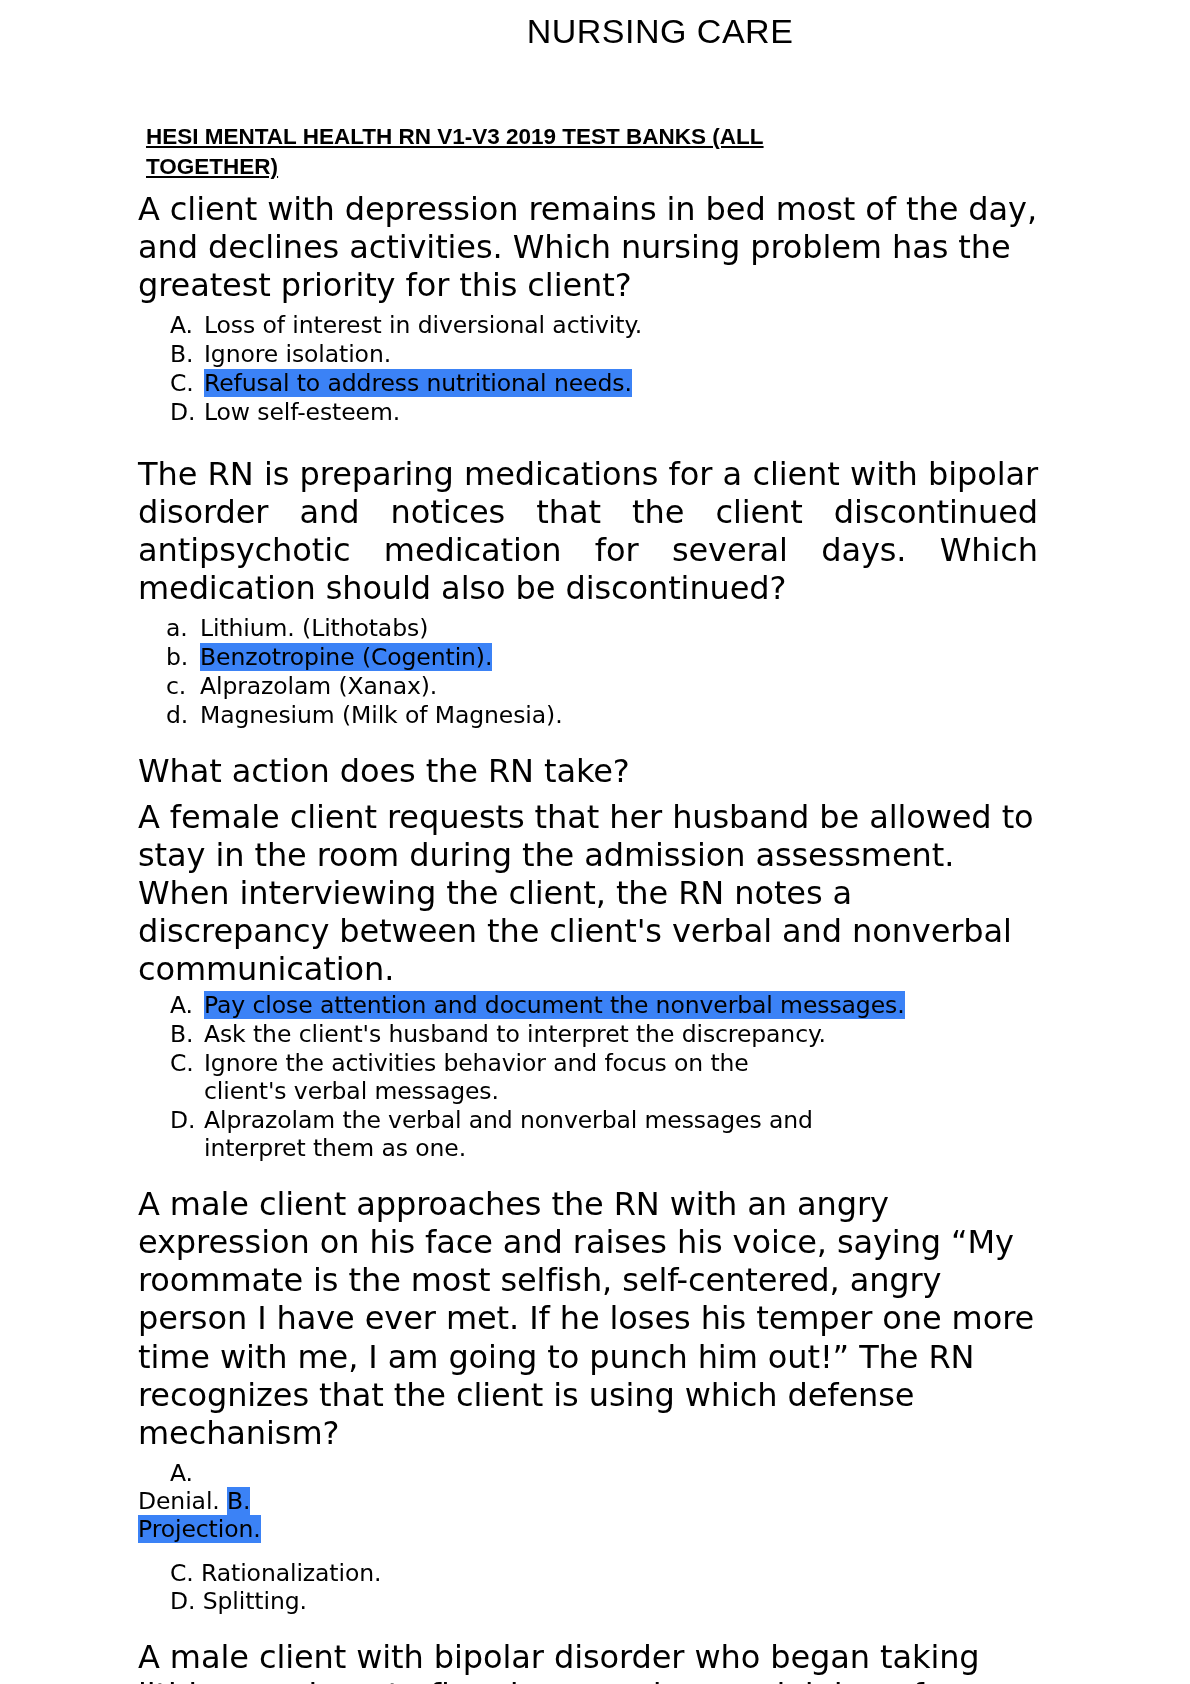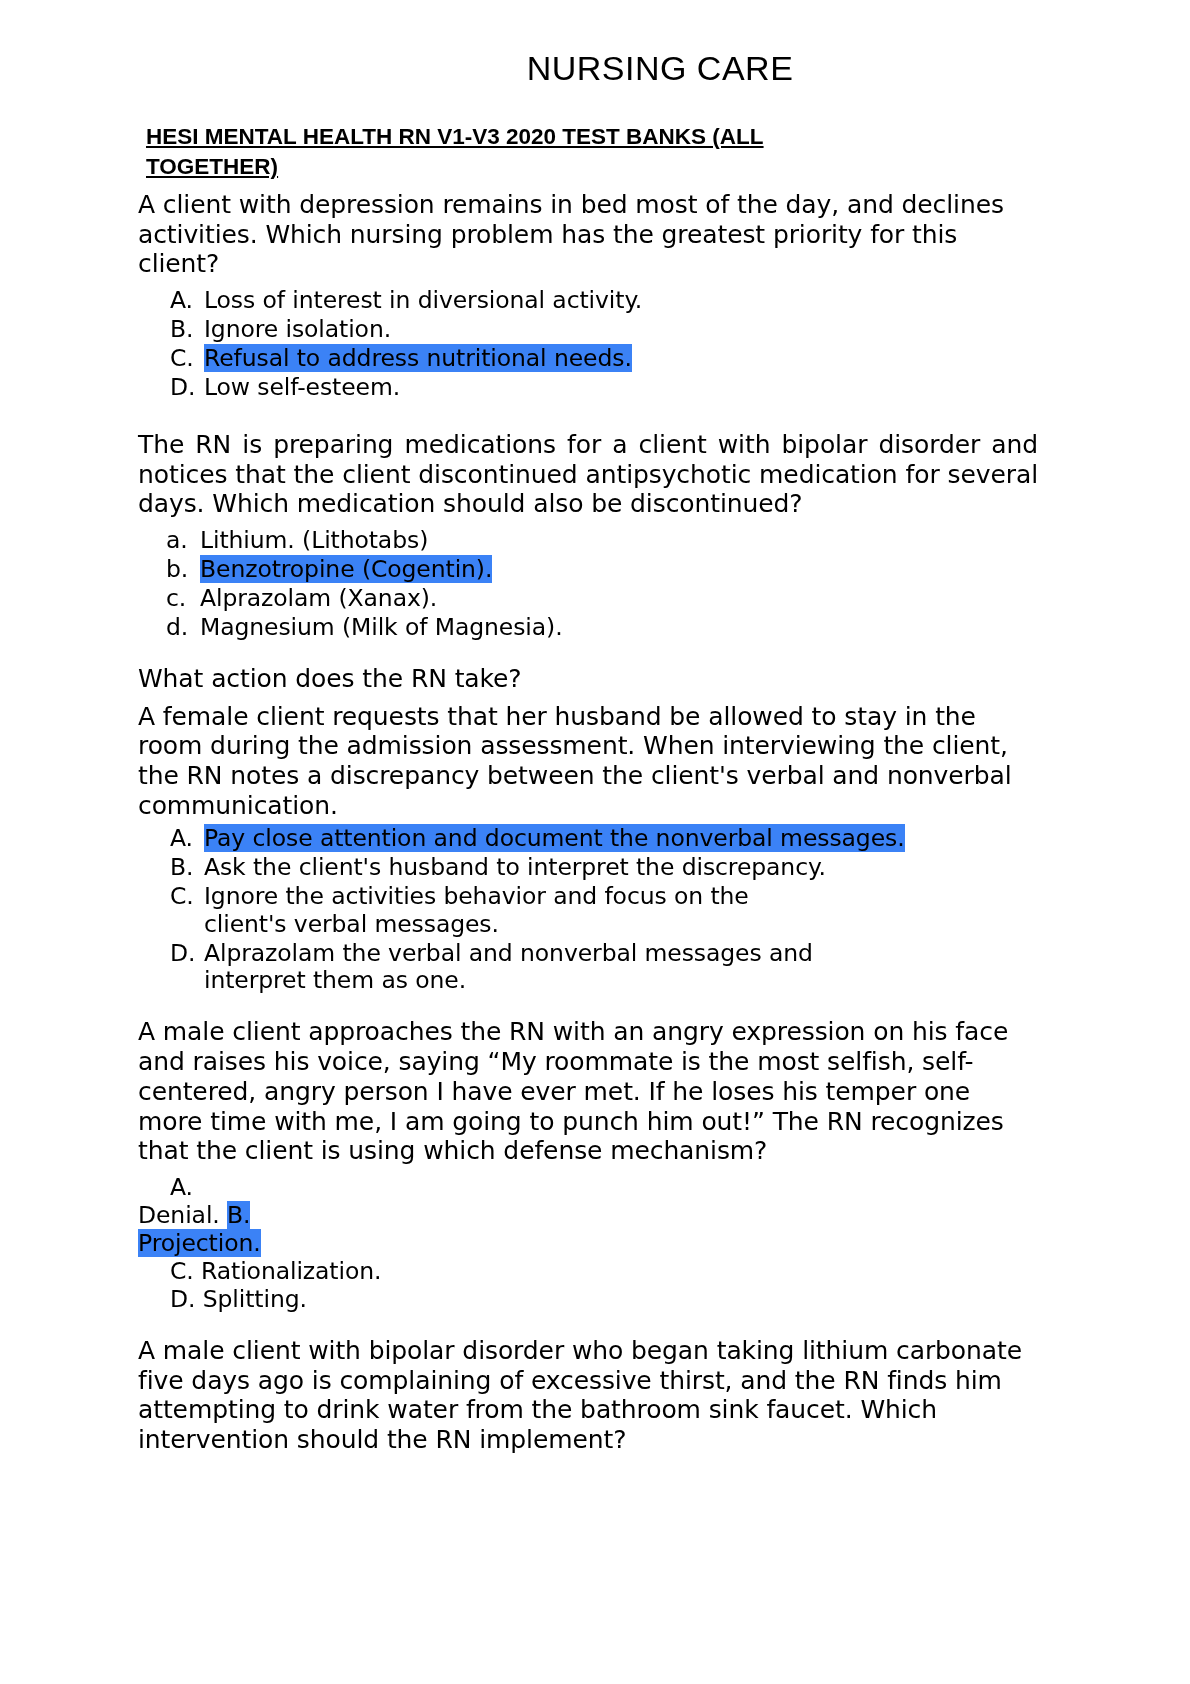--- a/index.html
+++ b/index.html
@@ -20,40 +20,39 @@
     position: absolute;
     top: 12px;
     left: 0;
     width: 1190px;
     text-align: center;
     font-size: 34px;
     letter-spacing: 0.5px;
     padding-left: 130px;
     box-sizing: border-box;
     font-family: "Liberation Sans", sans-serif;
-    margin-top: 37px;
   }
   .body-area {
     position: absolute;
     top: 122px;
     left: 138px;
     width: 900px;
   }
   .doc-title {
     font-size: 22.5px;
     font-weight: bold;
     line-height: 1.33;
     margin: 0 0 8px 0;
     padding-left: 8px;
     font-family: "Liberation Sans", sans-serif;
   }
   .doc-title u { text-decoration: underline; }
 
   .question {
-    font-size: 25px;
+    font-size: 32px;
     line-height: 1.19;
     margin: 0 0 8px 0;
     letter-spacing: -0.1px;
   }
   .question.justified {
     text-align: justify;
     text-align-last: left;
     margin-top: 28px;
   }
   .options {
@@ -86,34 +85,34 @@
   .q-block { margin-bottom: 4px; }
   .odd-block {
     font-size: 23.5px;
     line-height: 1.19;
     margin: 0 0 22px 0;
     letter-spacing: -0.1px;
   }
   .odd-block .row-a { padding-left: 32px; }
   .odd-block .row-denial { padding-left: 0px; }
   .odd-block .row-proj { padding-left: 0px; }
-  .odd-block .row-c { padding-left: 32px; }
+  .odd-block .row-c { padding-left: 32px; margin-top: 16px; }
   .odd-block .row-d { padding-left: 32px; }
 </style>
 </head>
 <body>
 
 <div class="page">
 
   <div class="header">NURSING CARE</div>
 
   <div class="body-area">
 
     <div class="doc-title">
-      <u><span>HESI MENTAL HEALTH RN V1-V3 2020 TEST BANKS (ALL </span></u><br>
+      <u><span>HESI MENTAL HEALTH RN V1-V3 2019 TEST BANKS (ALL </span></u><br>
       <u><span>TOGETHER)</span></u>
     </div>
 
     <p class="question">A client with depression remains in bed most of the day, and declines activities. Which nursing problem has the greatest priority for this client?</p>
     <ul class="options">
       <li>
         <span class="lbl">A.</span>
         <span>Loss of interest in diversional activity.</span>
       </li>
       <li>

